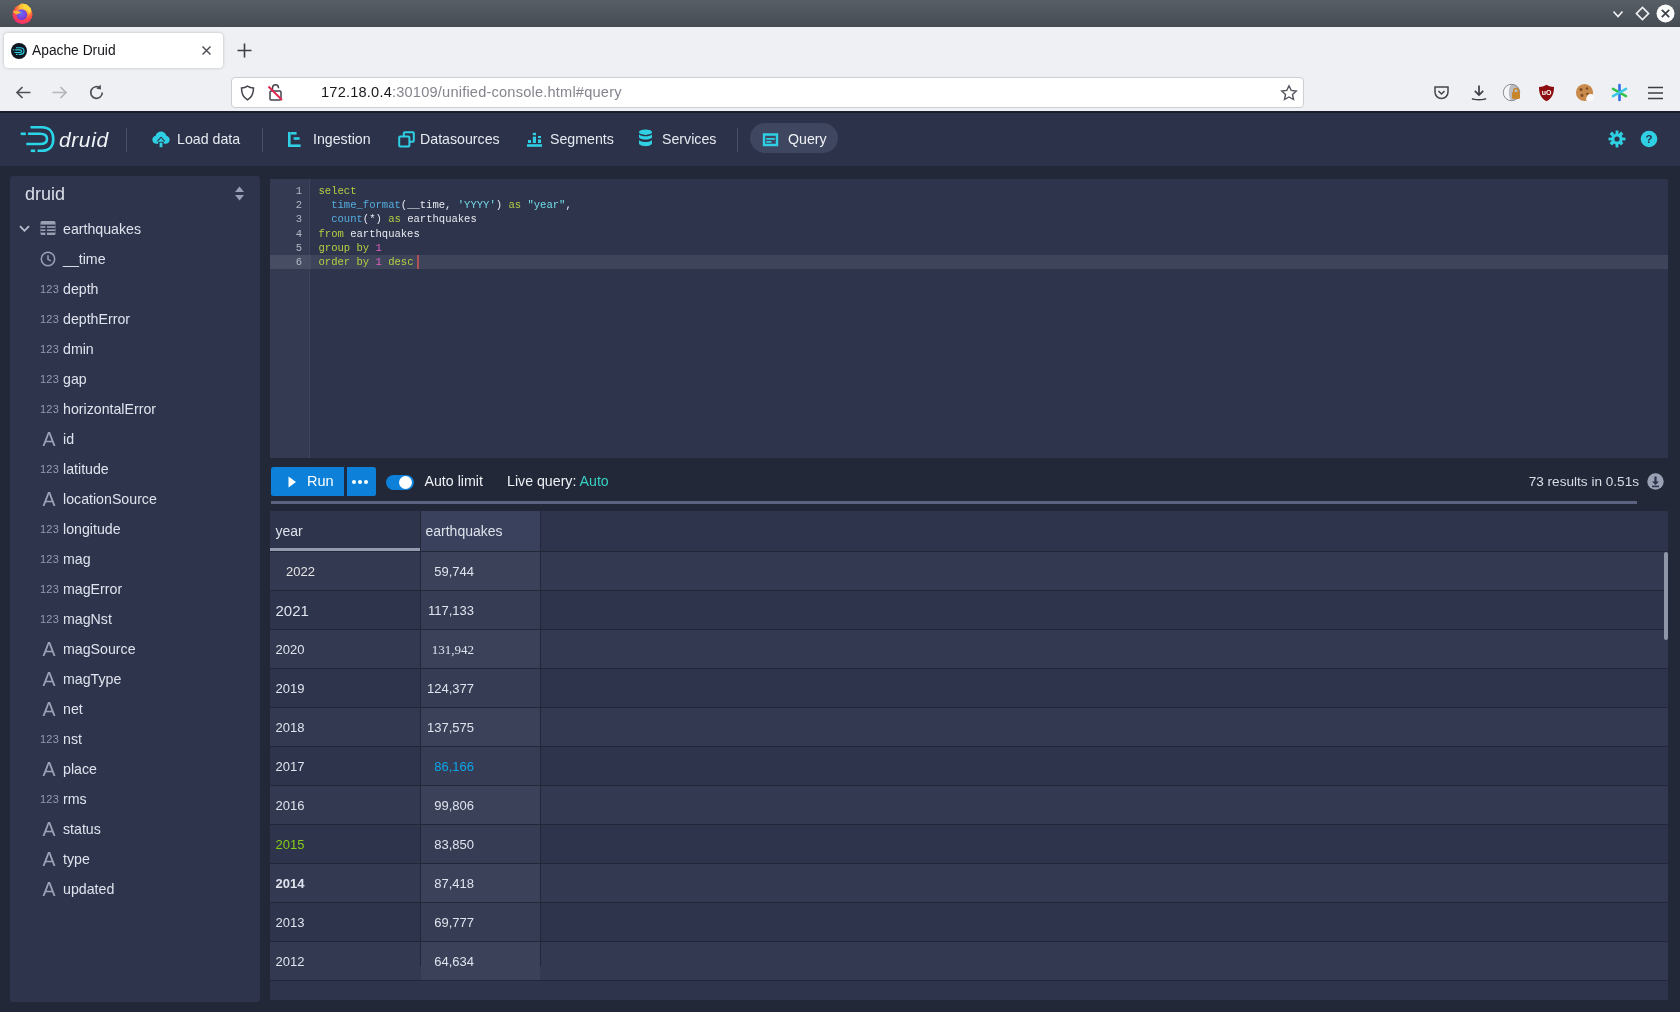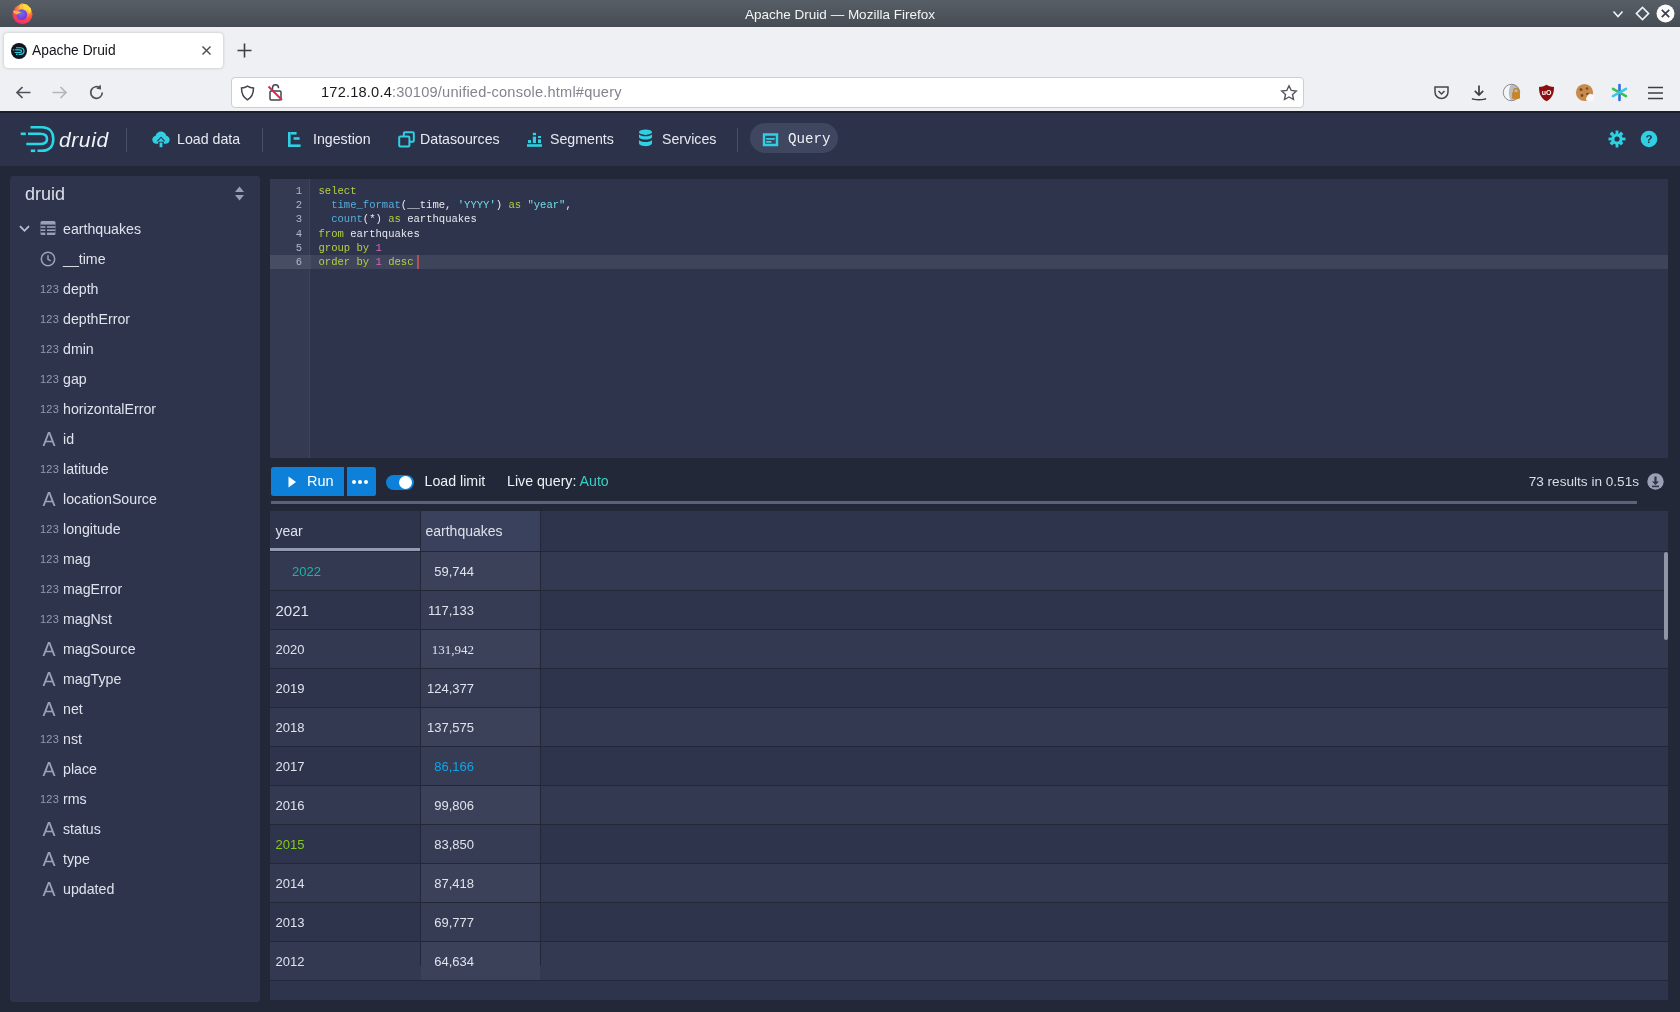--- a/index.html
+++ b/index.html
@@ -56,21 +56,20 @@
   #divider { left:271px; top:501px; width:1366px; height:3px; background:#5b6280; }
 
   #rtable { left:270px; top:511px; width:1398px; height:489px; background:#2e344c; overflow:hidden; }
   .hcell { position:absolute; top:0; height:40px; font-size:14px; color:#dde1ea; line-height:40px; }
   #pagination { left:270px; top:966px; width:1398px; height:34px; background:#2d3248; }
 </style>
 </head>
 <body>
 <div id="stage">
   <div class="abs" id="titlebar"></div>
-  <div class="abs" id="titletext">Apache Druid — Mozilla Firefox</div>
   <div class="abs" id="tabbar"></div>
   <div class="abs" id="tab"></div>
   <div class="abs" id="tabtitle">Apache Druid</div>
 
   <svg class="abs" style="left:11px;top:2px;" width="23" height="23" viewBox="0 0 23 23">
     <defs>
       <radialGradient id="ffo" cx="62%" cy="22%" r="85%">
         <stop offset="0%" stop-color="#ffde3c"></stop>
           <stop offset="30%" stop-color="#ffa436"></stop>
         <stop offset="62%" stop-color="#ff4b46"></stop>
@@ -237,21 +236,21 @@
       <path d="M1 5.2c1.2 1.3 3.6 2.1 6.5 2.1s5.3-.8 6.5-2.1v3.2c-1.2 1.3-3.6 2.1-6.5 2.1S2.2 9.7 1 8.4z"></path>
       <path d="M1 10.9c1.2 1.3 3.6 2.1 6.5 2.1s5.3-.8 6.5-2.1v3.4c0 1.6-2.9 2.9-6.5 2.9S1 15.9 1 14.3z"></path>
     </svg>
     <div class="navtext" style="left:662px;">Services</div>
     <div class="vsep" style="left:737px;"></div>
     <div id="querypill"></div>
     <svg class="abs" style="left:762px;top:18px;" width="17" height="17" viewBox="0 0 17 17" fill="#2fd0e4">
       <path d="M2 3.5h13v10.5H2z" fill="none" stroke="#2fd0e4" stroke-width="2.4"></path>
       <path d="M4.2 7h8.6v1.8H4.2zM4.2 10h5.2v1.7H4.2z"></path>
     </svg>
-    <div class="navtext" style="left:788px;color:#f0f2f6;font-family:Liberation Mono, monospace;">Query</div>
+    <div class="navtext" style="left:788px;color:#f0f2f6;">Query</div>
 
     <svg class="abs" style="left:1608px;top:17px;" width="18" height="18" viewBox="0 0 18 18" fill="#2fd0e4">
       <g>
         <rect x="7.6" y="0.5" width="2.8" height="4"></rect>
         <rect x="7.6" y="13.5" width="2.8" height="4"></rect>
         <rect x="0.5" y="7.6" width="4" height="2.8"></rect>
         <rect x="13.5" y="7.6" width="4" height="2.8"></rect>
         <rect x="2.3" y="2.3" width="3.4" height="3.4" transform="rotate(45 4 4)"></rect>
         <rect x="11.3" y="2.3" width="3.4" height="3.4" transform="rotate(45 13 4)"></rect>
         <rect x="2.3" y="11.3" width="3.4" height="3.4" transform="rotate(45 4 13)"></rect>
@@ -397,36 +396,36 @@
     <div class="abs" style="left:74px;top:1px;width:2.5px;height:29px;background:#1c2a44;"></div>
     <svg class="abs" style="left:17px;top:10px;" width="10" height="12" viewBox="0 0 10 12">
         <path d="M1.5 0.5 L9 6 L1.5 11.5 Z" fill="#ffffff"></path>
       </svg>
     <div class="abs" style="left:37px;top:0;height:31px;line-height:31px;font-size:14.5px;color:#ffffff;">Run</div>
     <div class="abs" style="left:82px;top:14px;width:4px;height:4px;border-radius:2px;background:#fff;"></div>
     <div class="abs" style="left:88px;top:14px;width:4px;height:4px;border-radius:2px;background:#fff;"></div>
     <div class="abs" style="left:94px;top:14px;width:4px;height:4px;border-radius:2px;background:#fff;"></div>
     <div class="abs" style="left:116px;top:8.5px;width:28px;height:15px;background:#0d80d9;border-radius:8px;"></div>
     <div class="abs" style="left:129px;top:9.5px;width:13px;height:13px;background:#ffffff;border-radius:7px;"></div>
-    <div class="abs" style="left:154.5px;top:0;height:31px;line-height:31px;font-size:14.2px;color:#eef1f5;">Load limit</div>
+    <div class="abs" style="left:154.5px;top:0;height:31px;line-height:31px;font-size:14.2px;color:#eef1f5;">Auto limit</div>
     <div class="abs" style="left:237px;top:0;height:31px;line-height:31px;font-size:14.2px;color:#eef1f5;">Live query: <span style="color:#37d0c2;">Auto</span></div>
     <div class="abs" style="right:29px;top:0;height:31px;line-height:31px;font-size:13.6px;color:#d9dde6;">73 results in 0.51s</div>
     <svg class="abs" style="left:1377px;top:7px;" width="17" height="17" viewBox="0 0 17 17">
       <circle cx="8.5" cy="8.5" r="8.2" fill="#9aa1b4"></circle>
       <path d="M7.4 3.5h2.2v5h2.4L8.5 12 5 8.5h2.4z" fill="#2e344c"></path>
       <path d="M5 12.6h7v1.6H5z" fill="#2e344c"></path>
     </svg>
   </div>
   <div class="abs" id="divider"></div>
   <div class="abs" id="rtable">
     <div class="abs" style="left:0;top:0;width:1398px;height:40px;background:#2e344c;"></div>
     <div class="abs" style="left:150.5px;top:0;width:119.5px;height:40px;background:#3a415c;"></div>
     <div class="abs" style="left:0;top:41px;width:1398px;height:38px;background:#333950;"></div>
     <div class="abs" style="left:150.5px;top:41px;width:119.5px;height:38px;background:#3a4159;"></div>
-    <div class="abs" style="left:22px;top:41px;height:40px;line-height:40px;font-size:13px;color:#14b8a6;">2022</div>
+    <div class="abs" style="left:16px;top:41px;height:40px;line-height:40px;font-size:13px;color:#e5e5e5;">2022</div>
     <div class="abs" style="left:150.5px;top:41px;width:53.5px;height:40px;line-height:40px;font-size:13px;color:#dfe3ed;text-align:right;">59,744</div>
     <div class="abs" style="left:0;top:79px;width:1398px;height:1px;background:#232838;"></div>
     <div class="abs" style="left:0;top:80px;width:1398px;height:38px;background:#2e344c;"></div>
     <div class="abs" style="left:150.5px;top:80px;width:119.5px;height:38px;background:#363c53;"></div>
     <div class="abs" style="left:5.5px;top:80px;height:40px;line-height:40px;font-size:15px;color:#dfe3ed;">2021</div>
     <div class="abs" style="left:150.5px;top:80px;width:53.5px;height:40px;line-height:40px;font-size:13px;color:#dfe3ed;text-align:right;">117,133</div>
     <div class="abs" style="left:0;top:118px;width:1398px;height:1px;background:#232838;"></div>
     <div class="abs" style="left:0;top:119px;width:1398px;height:38px;background:#333950;"></div>
     <div class="abs" style="left:150.5px;top:119px;width:119.5px;height:38px;background:#3a4159;"></div>
     <div class="abs" style="left:5.5px;top:119px;height:40px;line-height:40px;font-size:13px;color:#dfe3ed;">2020</div>
@@ -452,21 +451,21 @@
     <div class="abs" style="left:5.5px;top:275px;height:40px;line-height:40px;font-size:13px;color:#dfe3ed;">2016</div>
     <div class="abs" style="left:150.5px;top:275px;width:53.5px;height:40px;line-height:40px;font-size:13px;color:#dfe3ed;text-align:right;">99,806</div>
     <div class="abs" style="left:0;top:313px;width:1398px;height:1px;background:#232838;"></div>
     <div class="abs" style="left:0;top:314px;width:1398px;height:38px;background:#2e344c;"></div>
     <div class="abs" style="left:150.5px;top:314px;width:119.5px;height:38px;background:#363c53;"></div>
     <div class="abs" style="left:5.5px;top:314px;height:40px;line-height:40px;font-size:13px;color:#84cc16;">2015</div>
     <div class="abs" style="left:150.5px;top:314px;width:53.5px;height:40px;line-height:40px;font-size:13px;color:#dfe3ed;text-align:right;">83,850</div>
     <div class="abs" style="left:0;top:352px;width:1398px;height:1px;background:#232838;"></div>
     <div class="abs" style="left:0;top:353px;width:1398px;height:38px;background:#333950;"></div>
     <div class="abs" style="left:150.5px;top:353px;width:119.5px;height:38px;background:#3a4159;"></div>
-    <div class="abs" style="left:5.5px;top:353px;height:40px;line-height:40px;font-size:13px;color:#dfe3ed;">2014</div>
+    <div class="abs" style="left:5.5px;top:353px;height:40px;line-height:40px;font-size:13px;color:#dfe3ed;font-weight:bold;">2014</div>
     <div class="abs" style="left:150.5px;top:353px;width:53.5px;height:40px;line-height:40px;font-size:13px;color:#dfe3ed;text-align:right;padding-left:9px;">87,418</div>
     <div class="abs" style="left:0;top:391px;width:1398px;height:1px;background:#232838;"></div>
     <div class="abs" style="left:0;top:392px;width:1398px;height:38px;background:#2e344c;"></div>
     <div class="abs" style="left:150.5px;top:392px;width:119.5px;height:38px;background:#363c53;"></div>
     <div class="abs" style="left:5.5px;top:392px;height:40px;line-height:40px;font-size:13px;color:#dfe3ed;">2013</div>
     <div class="abs" style="left:150.5px;top:392px;width:53.5px;height:40px;line-height:40px;font-size:13px;color:#dfe3ed;text-align:right;">69,777</div>
     <div class="abs" style="left:0;top:430px;width:1398px;height:1px;background:#232838;"></div>
     <div class="abs" style="left:0;top:431px;width:1398px;height:38px;background:#333950;"></div>
     <div class="abs" style="left:150.5px;top:431px;width:119.5px;height:38px;background:#3a4159;"></div>
     <div class="abs" style="left:5.5px;top:431px;height:40px;line-height:40px;font-size:13px;color:#dfe3ed;">2012</div>

